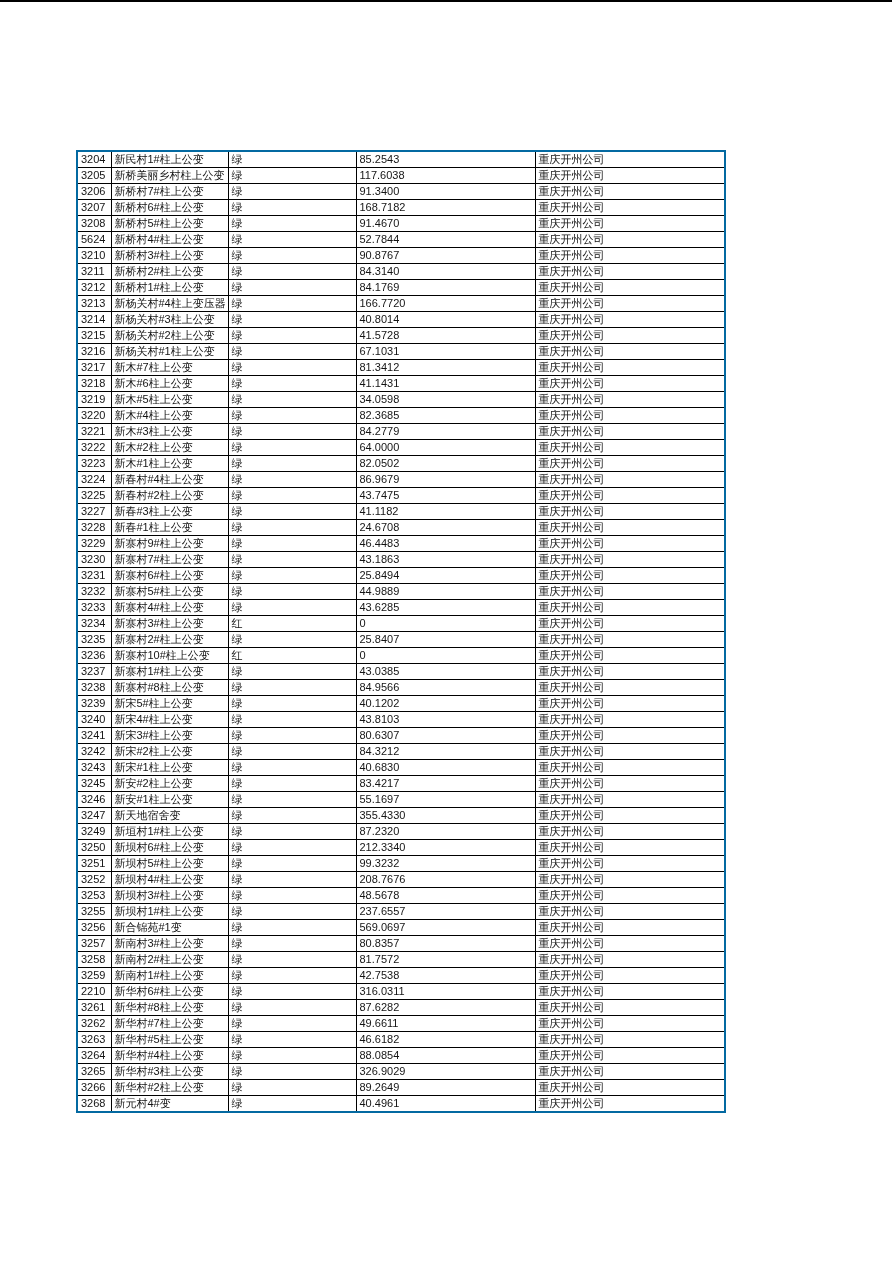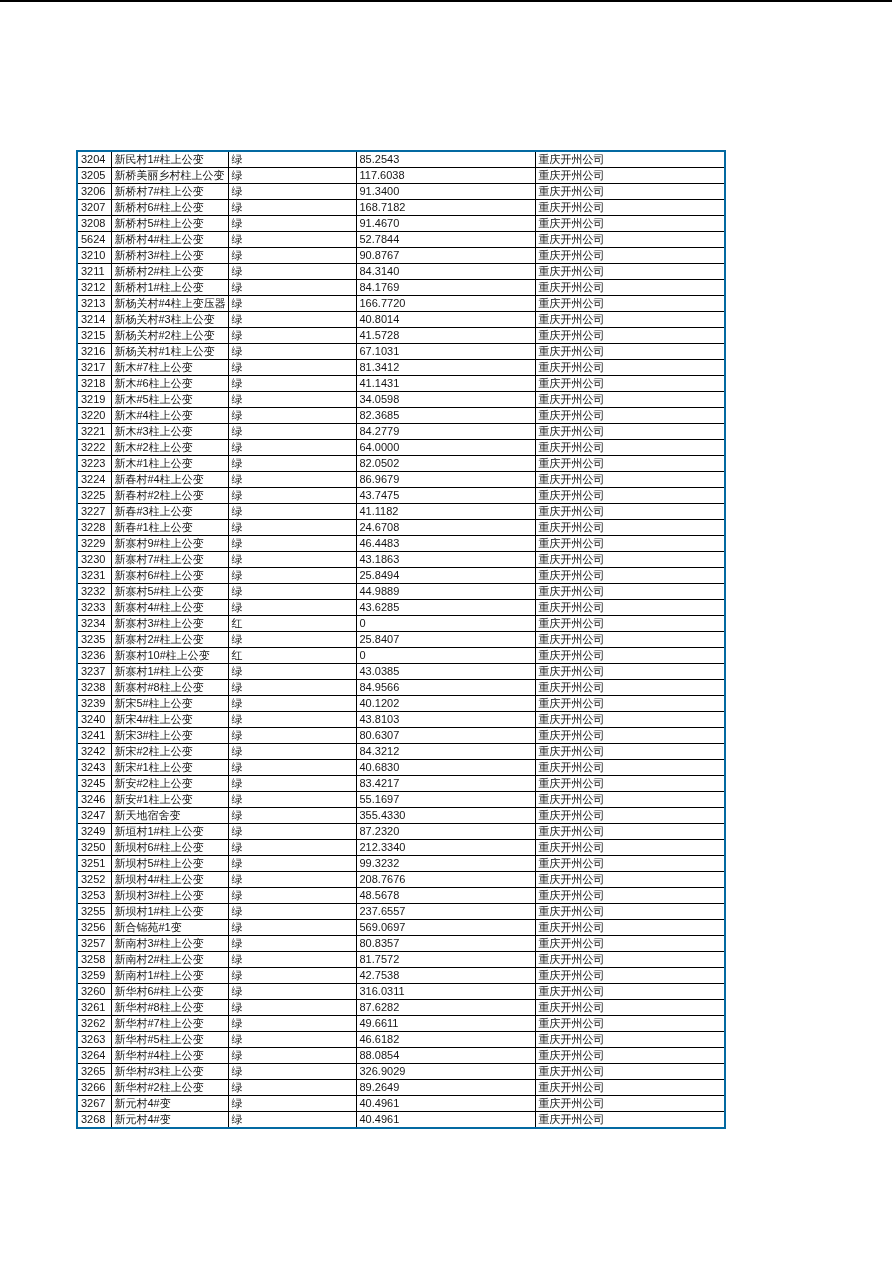--- a/index.html
+++ b/index.html
@@ -421,21 +421,21 @@
     <td class="col-company">重庆开州公司</td>
   </tr>
       <tr>
     <td class="col-index">3259</td>
     <td class="col-name">新南村1#柱上公变</td>
     <td class="col-status">绿</td>
     <td class="col-value">42.7538</td>
     <td class="col-company">重庆开州公司</td>
   </tr>
       <tr>
-    <td class="col-index">3260</td>
+    <td class="col-index">2210</td>
     <td class="col-name">新华村6#柱上公变</td>
     <td class="col-status">绿</td>
     <td class="col-value">316.0311</td>
     <td class="col-company">重庆开州公司</td>
   </tr>
       <tr>
     <td class="col-index">3261</td>
     <td class="col-name">新华村#8柱上公变</td>
     <td class="col-status">绿</td>
     <td class="col-value">87.6282</td>
@@ -467,27 +467,20 @@
     <td class="col-name">新华村#3柱上公变</td>
     <td class="col-status">绿</td>
     <td class="col-value">326.9029</td>
     <td class="col-company">重庆开州公司</td>
   </tr>
       <tr>
     <td class="col-index">3266</td>
     <td class="col-name">新华村#2柱上公变</td>
     <td class="col-status">绿</td>
     <td class="col-value">89.2649</td>
-    <td class="col-company">重庆开州公司</td>
-  </tr>
-      <tr>
-    <td class="col-index">3267</td>
-    <td class="col-name">新元村4#变</td>
-    <td class="col-status">绿</td>
-    <td class="col-value">40.4961</td>
     <td class="col-company">重庆开州公司</td>
   </tr>
       <tr>
     <td class="col-index">3268</td>
     <td class="col-name">新元村4#变</td>
     <td class="col-status">绿</td>
     <td class="col-value">40.4961</td>
     <td class="col-company">重庆开州公司</td>
   </tr>
     </tbody>

